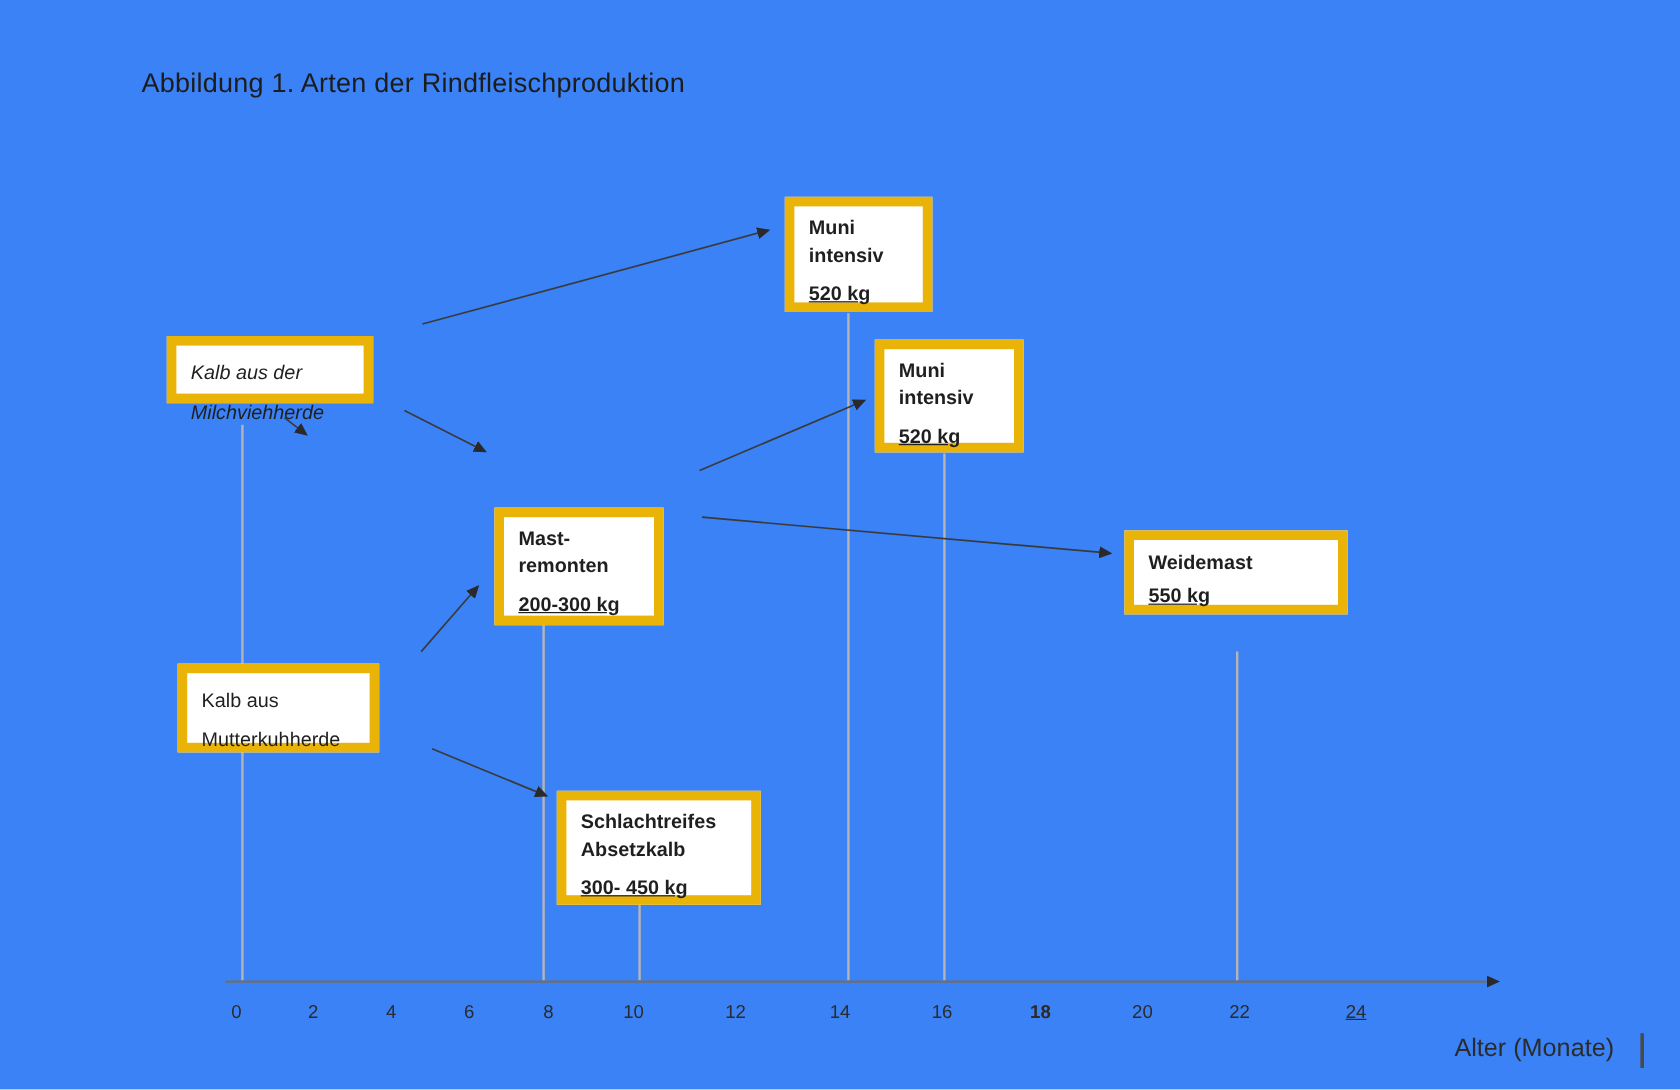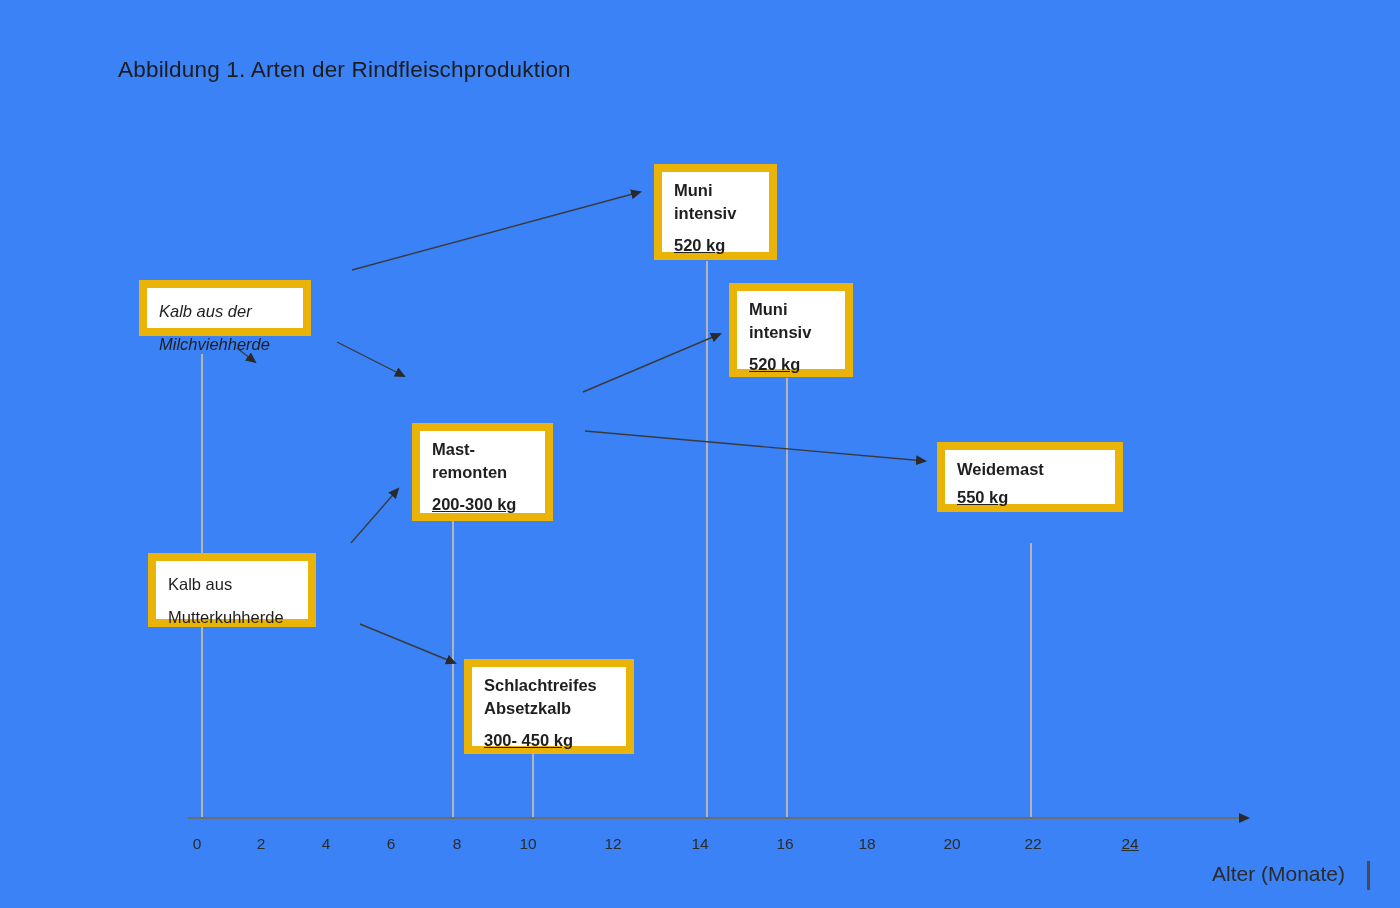--- a/index.html
+++ b/index.html
@@ -106,21 +106,21 @@
 
   <span class="tick" style="left:197px;">0</span>
   <span class="tick" style="left:261px;">2</span>
   <span class="tick" style="left:326px;">4</span>
   <span class="tick" style="left:391px;">6</span>
   <span class="tick" style="left:457px;">8</span>
   <span class="tick" style="left:528px;">10</span>
   <span class="tick" style="left:613px;text-align:right;">12</span>
   <span class="tick" style="left:700px;">14</span>
   <span class="tick" style="left:785px;">16</span>
-  <span class="tick" style="left:867px;">18</span>
+  <span class="tick" style="left:867px;font-weight:bold;">18</span>
   <span class="tick" style="left:952px;">20</span>
   <span class="tick" style="left:1033px;">22</span>
   <span class="tick" style="left:1130px;text-decoration:underline;">24</span>
 
   <span class="axis-title">Alter (Monate)</span>
 
   <div class="text-cursor"></div>
 
 </div>
 

